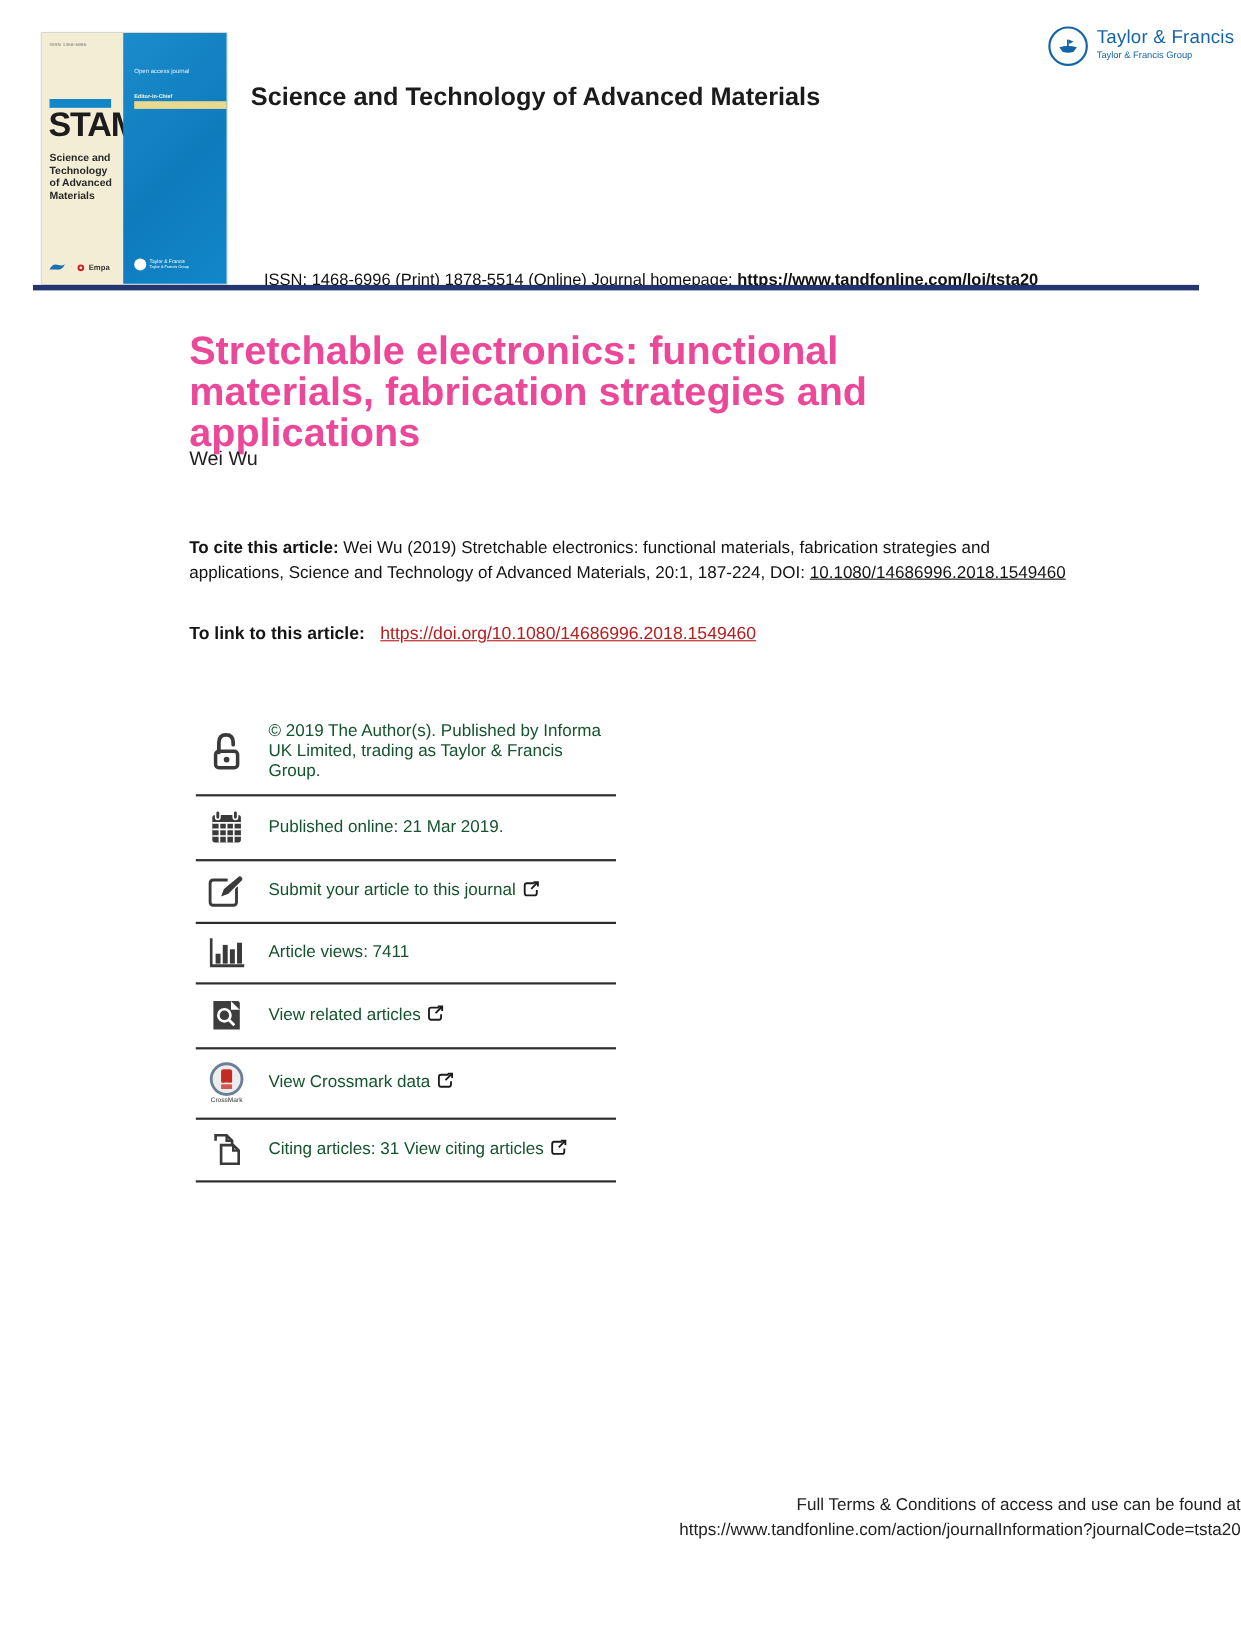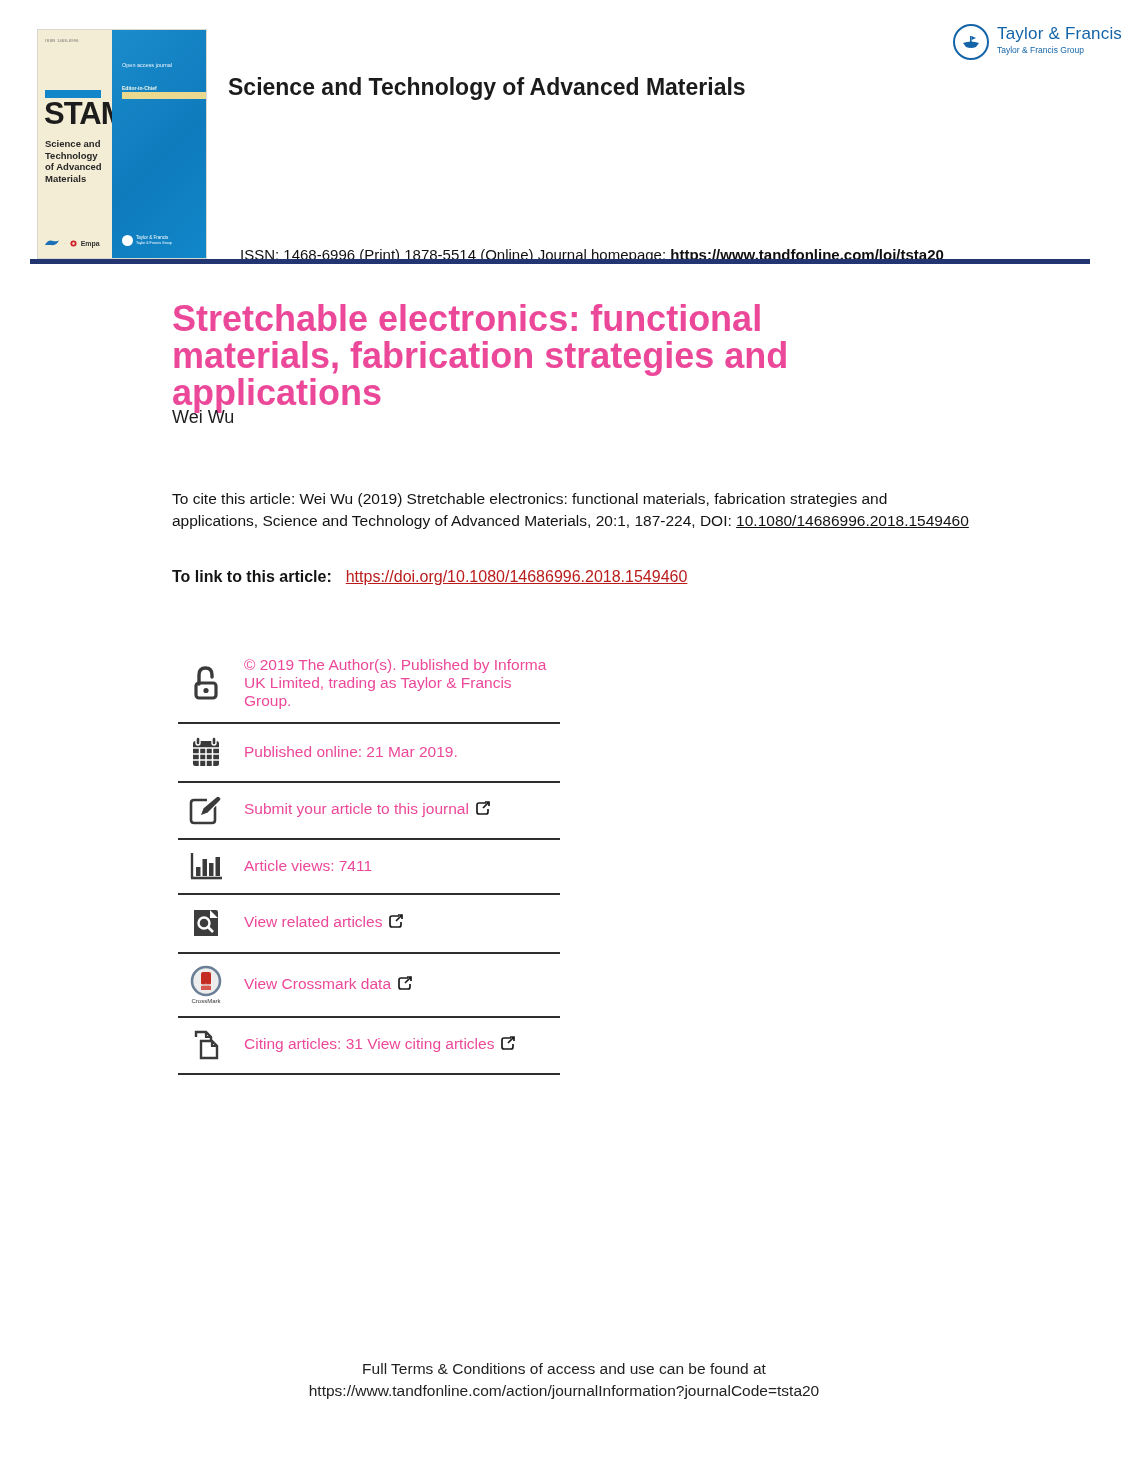--- a/index.html
+++ b/index.html
@@ -32,39 +32,39 @@
   #journal-title{position:absolute;left:228px;top:74px;font-size:23px;font-weight:700;color:#1b1b1b;}
   #issn-line{position:absolute;left:228px;top:246px;font-size:15px;color:#111;margin-left:12px;}
   #issn-line a{color:#111;text-decoration:underline;font-weight:700;}
   #navy-rule{position:absolute;left:30px;top:259px;width:1060px;height:5px;background:#243672;}
 
   
   #art-title{position:absolute;left:172px;top:300px;width:745px;font-size:36px;line-height:37px;
              font-weight:700;color:#ec4899;}
   #author{position:absolute;left:172px;top:407px;font-size:18px;color:#1f1f1f;}
   #cite{position:absolute;left:172px;top:488px;width:800px;font-size:15.5px;line-height:22px;color:#141414;}
-  #cite b{font-weight:400;text-align:center;}
+  #cite b{font-weight:700;text-align:center;}
   #cite a{color:#141414;text-decoration:underline;}
   #linkline{position:absolute;left:172px;top:568px;font-size:16px;color:#141414;}
   #linkline b{font-weight:700;margin-right:14px;margin-top:12px;}
   #linkline a{color:#b91c1c;text-decoration:underline;}
 
   
   #items{position:absolute;left:178px;top:645px;width:382px;}
   .item{display:flex;align-items:center;gap:18px;padding:11px 2px 12px 8px;min-height:53px;box-sizing:border-box;}
   .rule{height:2px;background:#2e2e2e;}
   .icn{flex:0 0 40px;display:flex;flex-direction:column;align-items:center;justify-content:center;}
-  .itxt{font-size:15.5px;line-height:18px;color:#ec4899;}
+  .itxt{font-size:15.5px;line-height:18px;color:#14532d;}
   .itxt .ln{display:block;}
   .ext{display:inline-block;vertical-align:-2px;margin-left:6px;}
   a.item{text-decoration:none;color:inherit;}
   .cm-label{font-size:6px;color:#333;margin-top:1px;}
 
   
-  #footer{position:absolute;left:0;top:1358px;width:1128px;text-align:center;font-size:15.5px;
+  #footer{position:absolute;left:0;top:1358px;width:1128px;text-align:right;font-size:15.5px;
           line-height:22px;color:#222;}
 </style>
 </head>
 <body>
 
 <div id="page">
 
   <div id="cover">
     <div class="cream">
       <div class="cov-issn">ISSN 1468-6996</div>

